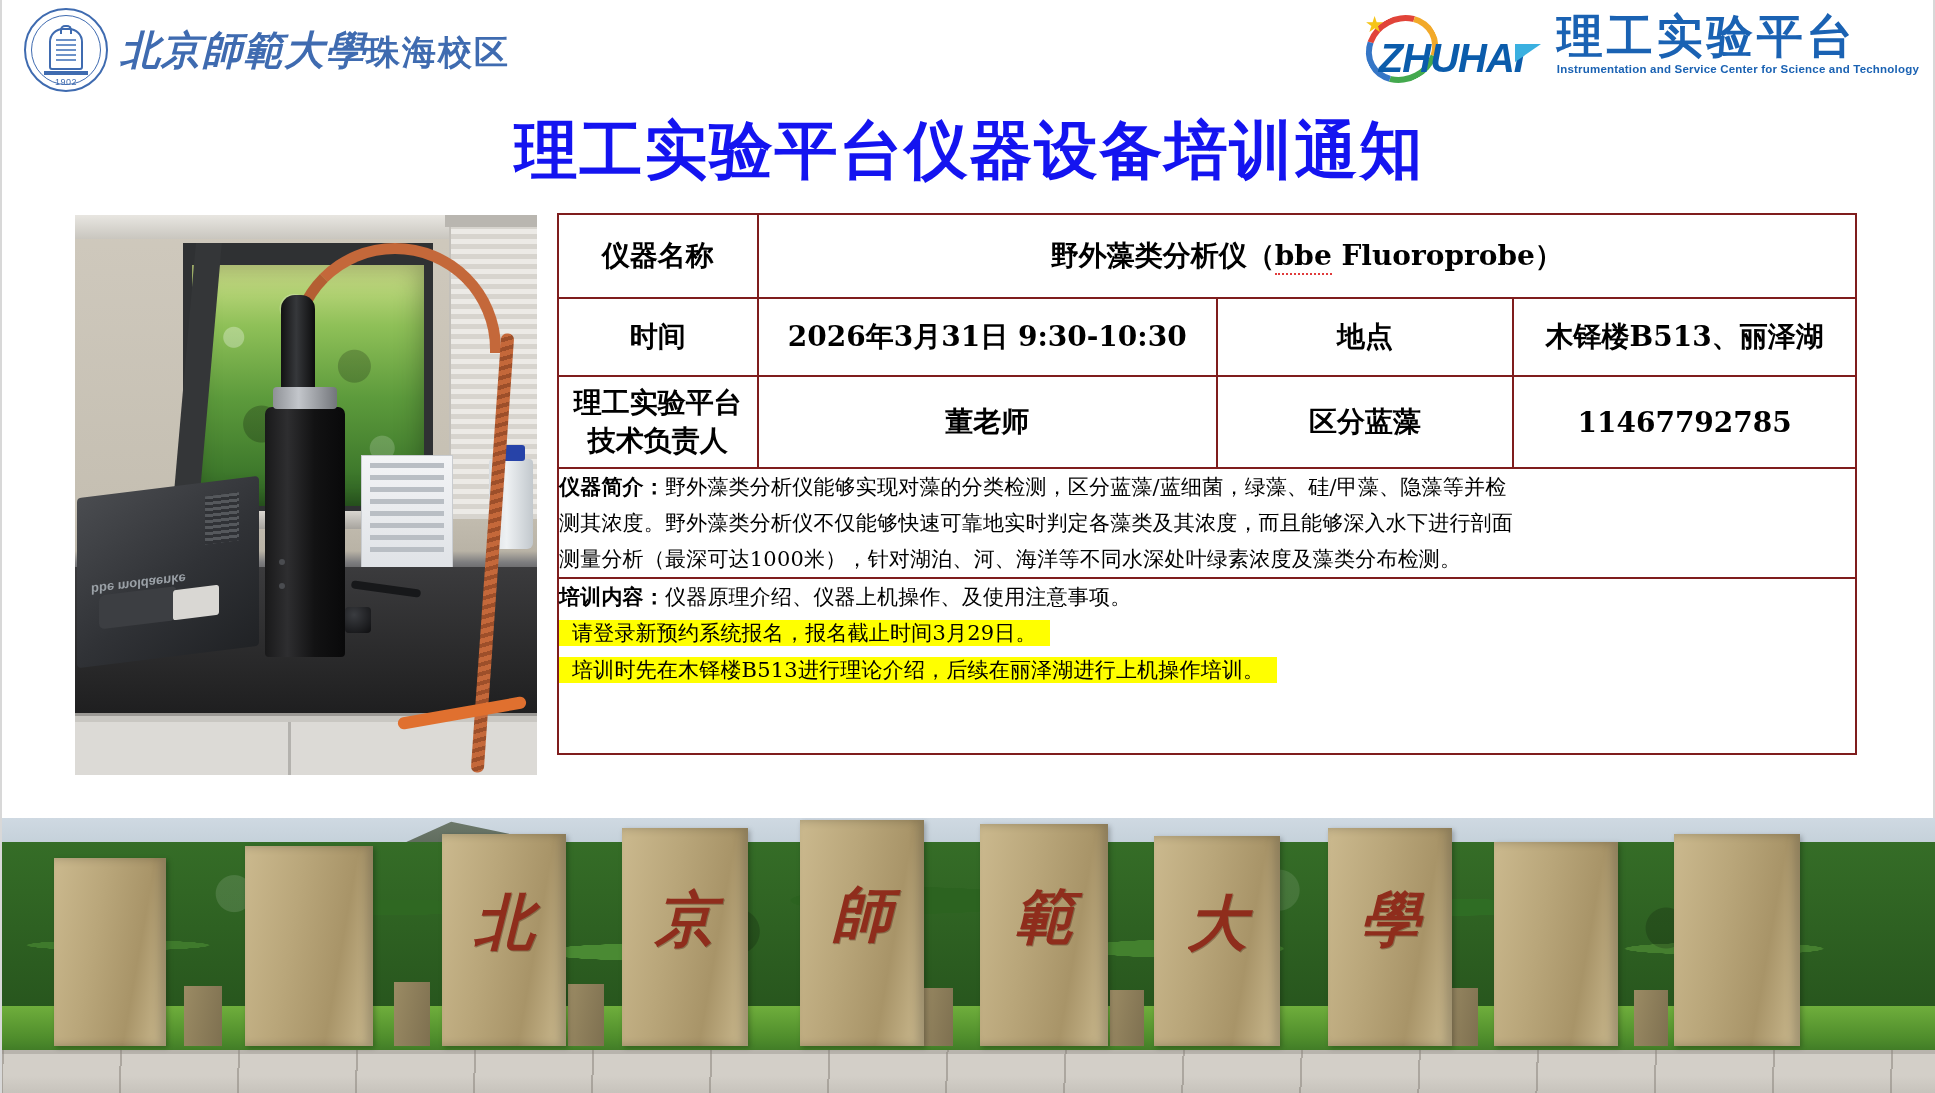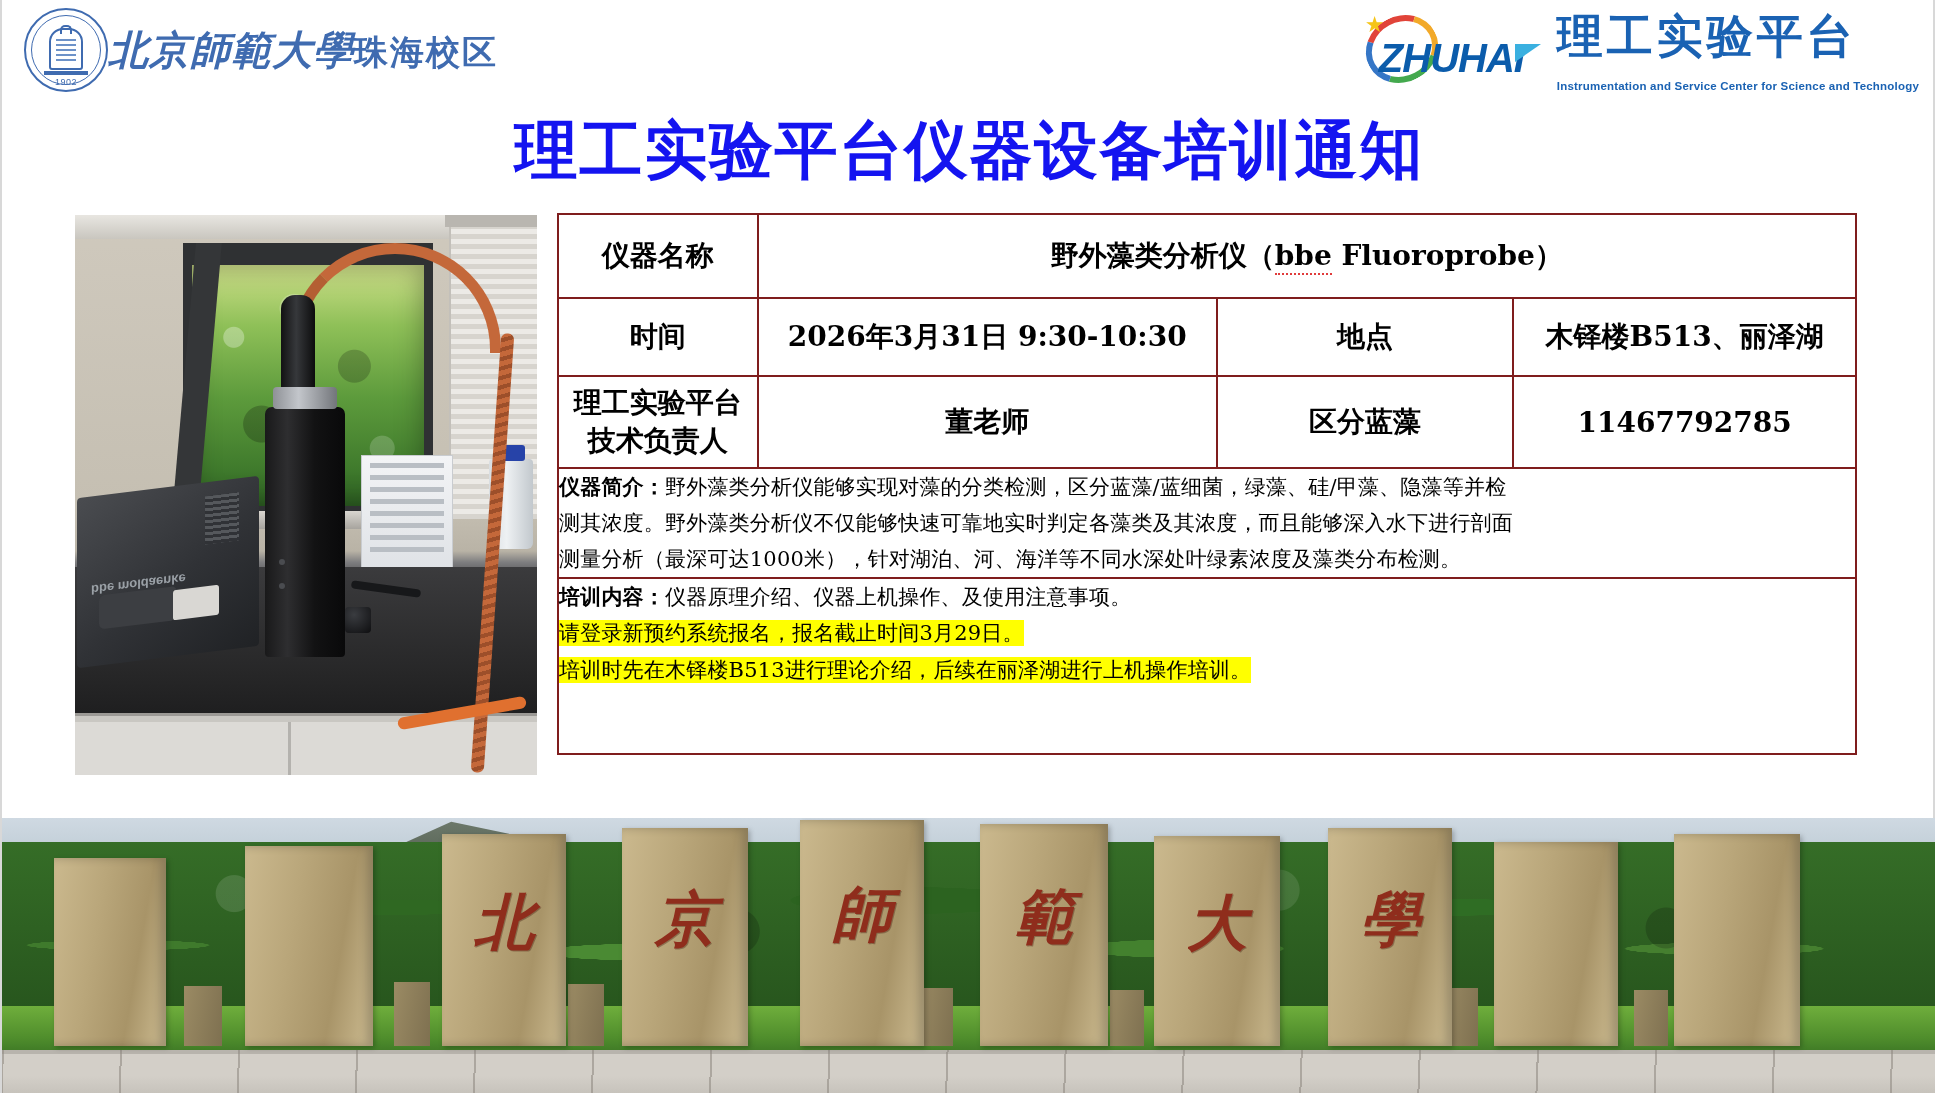--- a/index.html
+++ b/index.html
@@ -39,21 +39,21 @@
   .seal .year {
     position: absolute; left: 0; right: 0; bottom: 5px; text-align: center;
     font-size: 9px; letter-spacing: 0.5px; color: #3f6bb0; font-family: "Liberation Sans", sans-serif;
   }
   .seal .arc-top, .seal .arc-bot {
     position: absolute; left: 0; right: 0; text-align: center;
     font-size: 7px; color: #3f6bb0; font-family: "Liberation Sans", sans-serif; letter-spacing: 0.6px;
   }
   .seal .arc-top { top: 9px; }
 
-  #bnu-text { }
+  #bnu-text { margin-left: 12px; }
   #bnu-cn {
     font-family: "DejaVu Serif", "Liberation Serif", serif;
     font-size: 40px; font-weight: bold; font-style: italic;
     color: #3f6bb0; line-height: 1.12; letter-spacing: 1px;
     white-space: nowrap;
   }
   #bnu-cn .campus { font-size: 34px; font-style: normal; letter-spacing: 2px; }
   #bnu-en {
     font-family: "Liberation Sans", sans-serif;
     font-size: 20.5px; color: #4a74b5; letter-spacing: 1.6px;
@@ -85,21 +85,21 @@
     width: 0; height: 0; border-left: 26px solid #3ab0e0; border-bottom: 18px solid transparent;
   }
   #iscst-text { margin-left: 4px; }
   #iscst-cn {
     font-family: "DejaVu Serif", "Liberation Serif", serif;
     font-size: 46px; font-weight: bold; color: #1a62b3;
     letter-spacing: 4px; line-height: 1.05; white-space: nowrap;
   }
   #iscst-en {
     font-family: "Liberation Sans", sans-serif; font-size: 11.5px; font-weight: bold;
-    color: #1a62b3; letter-spacing: 0.2px; text-align: center; margin-top: 20px; white-space: nowrap;
+    color: #1a62b3; letter-spacing: 0.2px; text-align: center; margin-top: 3px; white-space: nowrap;
   }
 
   
   #main-title {
     position: absolute; left: 0; top: 108px; width: 1935px;
     text-align: center;
     font-family: "DejaVu Serif", "Liberation Serif", serif;
     font-size: 63px; font-weight: bold; color: #1414f0;
     letter-spacing: 2px;
   }
@@ -190,21 +190,21 @@
   .cell-value { text-align: center; font-size: 28px; font-weight: bold; }
   .r1 { height: 84px; }
   .r2 { height: 78px; }
   .r3 { height: 92px; }
   .para-cell { padding: 18px 16px 18px 14px; }
   .para-line {
     font-size: 21px; line-height: 1.72; color: #000000; text-align: justify;
     letter-spacing: 0.2px; white-space: nowrap;
   }
   .para-line b { font-weight: bold; }
-  .hl { background: #ffff00; display: inline; padding: 1px 0; }
+  .hl { background: #ffff00; display: inline; padding: 1px 13px; }
   .squig {
     border-bottom: 2px dotted #e03b3b;
     padding-bottom: 1px;
   }
 
   
   #banner {
     position: absolute; left: 0; bottom: 0; width: 1935px; height: 275px;
     overflow: hidden;
   }

